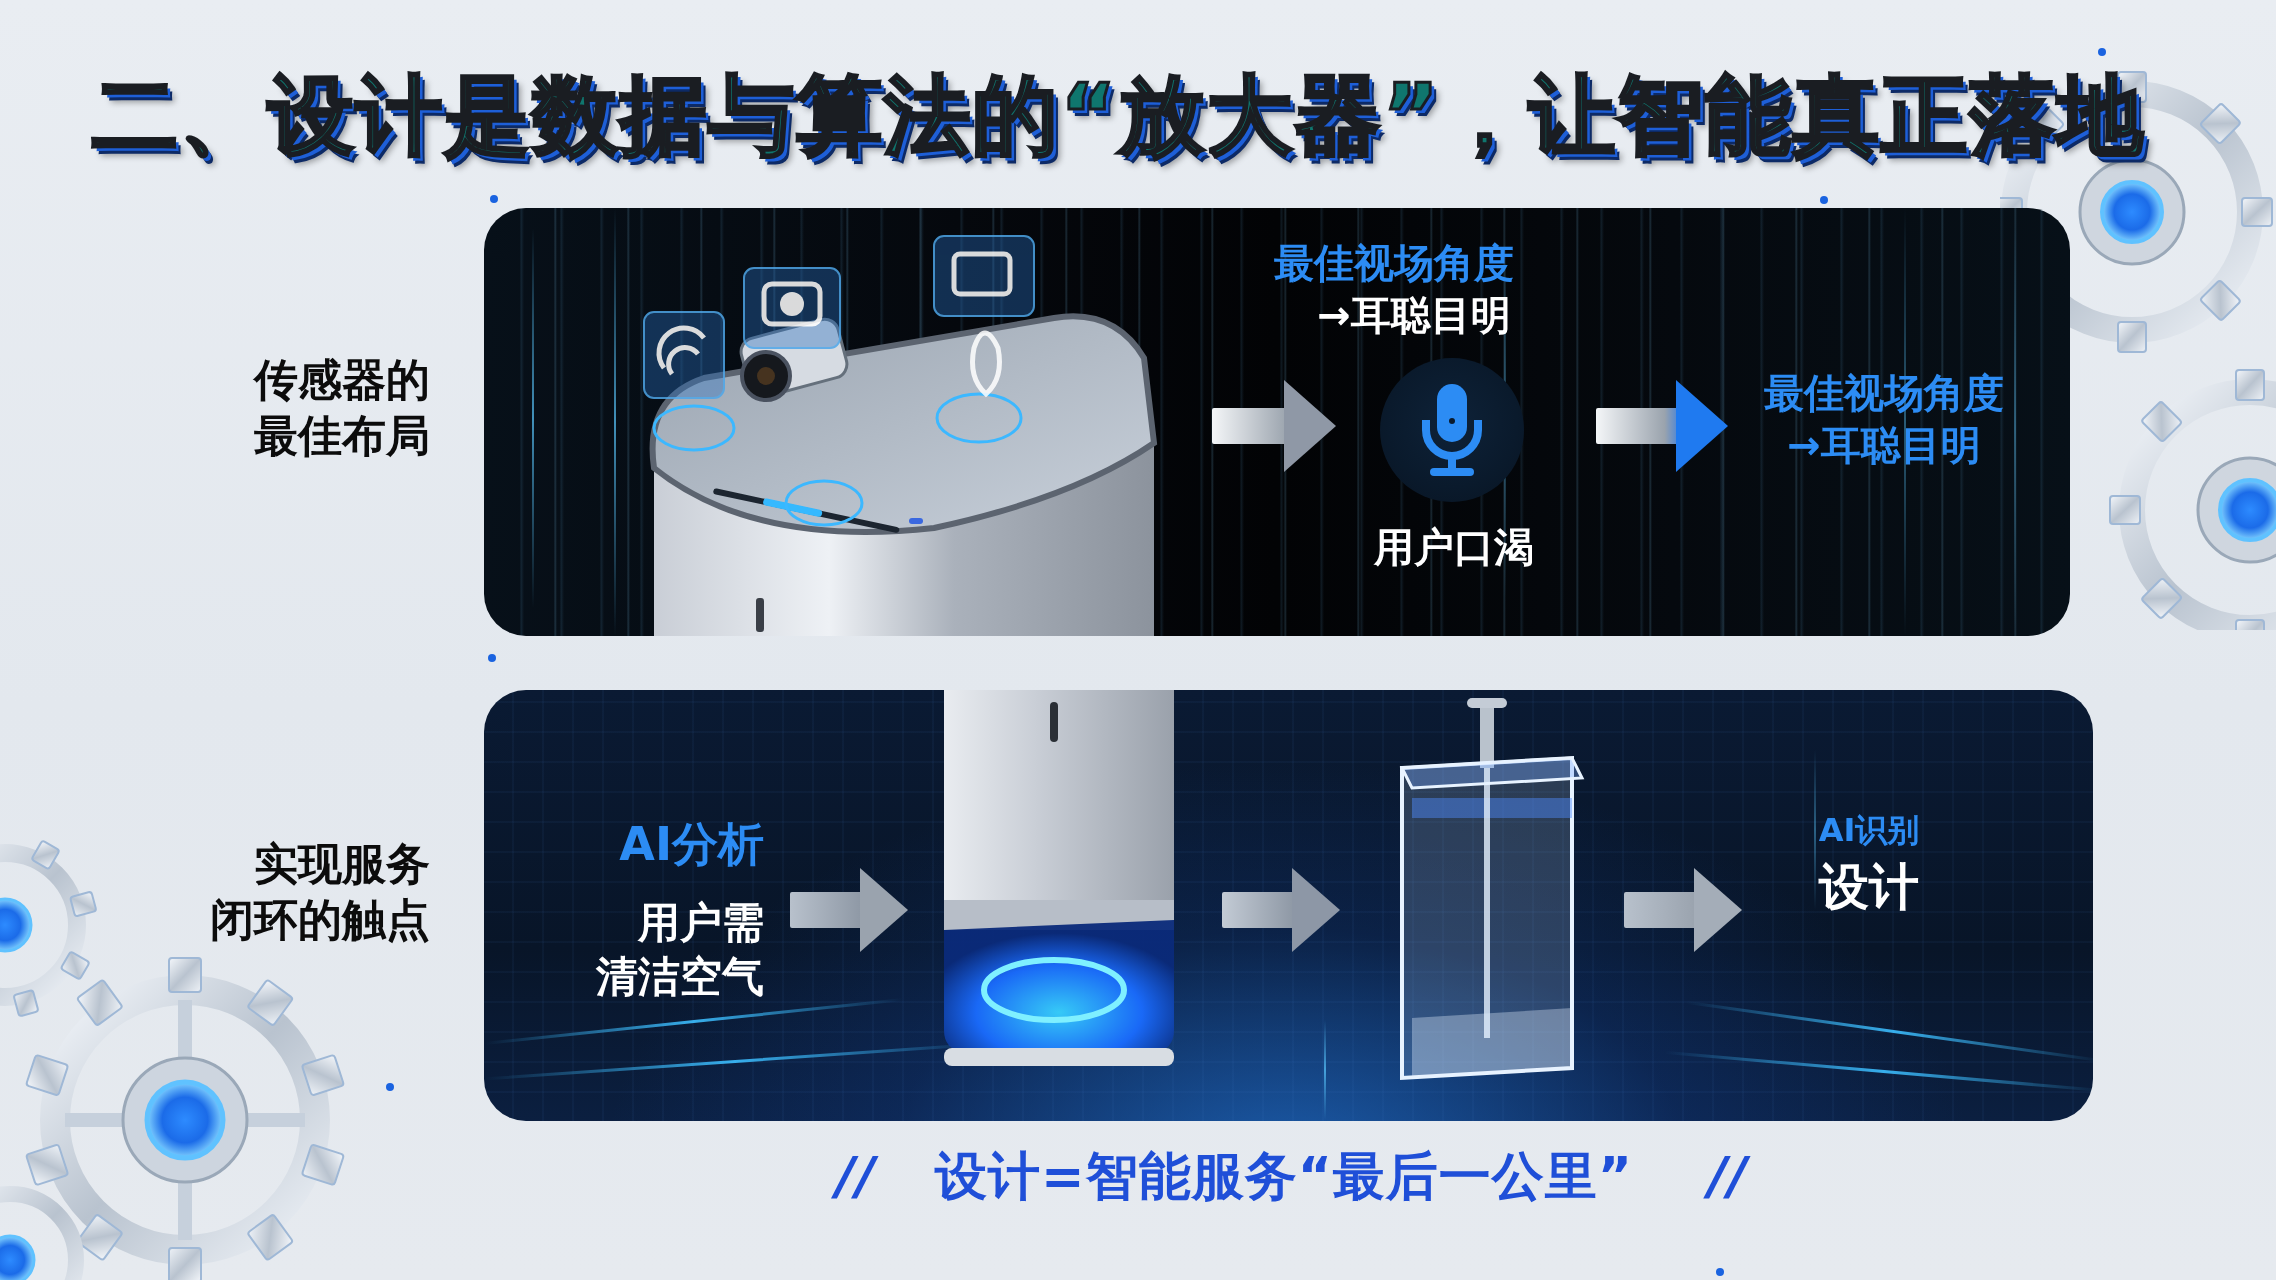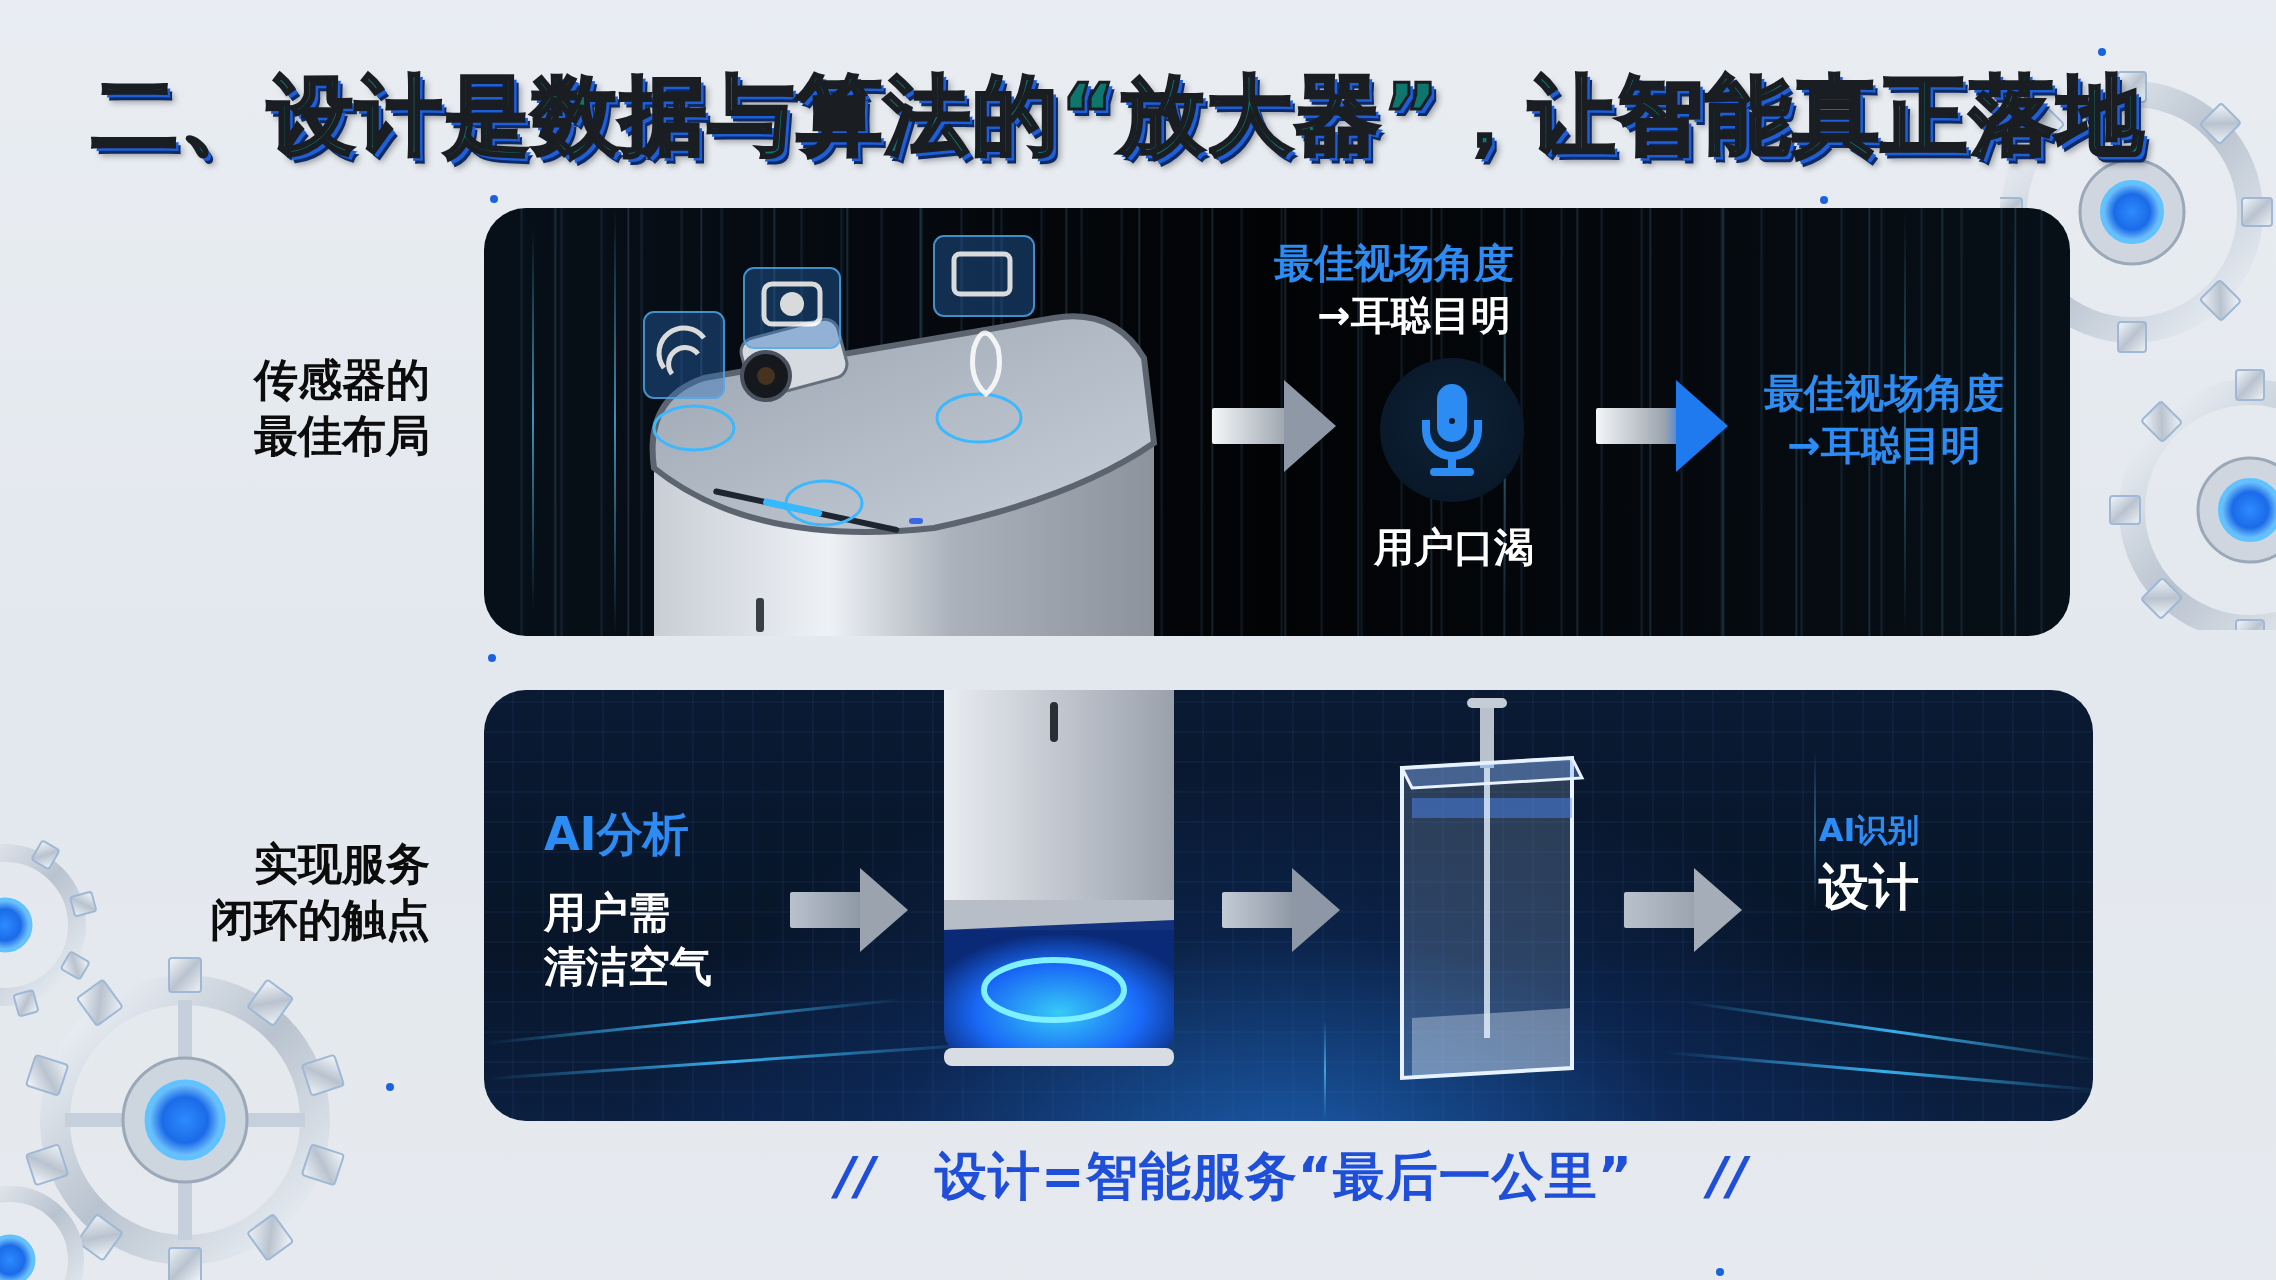--- a/index.html
+++ b/index.html
@@ -265,21 +265,21 @@
 
 <div class="abs panel panel-2">
   <div class="streak" style="left:0;top:330px;width:420px;transform:rotate(-6deg);"></div>
   <div class="streak" style="left:0;top:370px;width:500px;transform:rotate(-4deg);"></div>
   <div class="streak" style="left:1200px;top:340px;width:420px;transform:rotate(8deg);"></div>
   <div class="streak" style="left:1180px;top:380px;width:440px;transform:rotate(5deg);"></div>
   <div class="vline" style="left:840px;top:330px;height:100px;"></div>
   <div class="vline" style="left:650px;top:60px;height:140px;opacity:.6"></div>
   <div class="vline" style="left:1330px;top:60px;height:160px;opacity:.6"></div>
 
-  <div class="abs" style="left:60px;top:114px;width:220px;text-align:left;">
+  <div class="abs" style="left:60px;top:124px;width:220px;text-align:right;">
     <div class="text-blue" style="font-size:46px;line-height:60px;">AI分析</div>
     <div class="text-white" style="font-size:42px;line-height:54px;margin-top:22px;">用户需</div>
     <div class="text-white" style="font-size:42px;line-height:54px;">清洁空气</div>
   </div>
 
   <div class="arrow" style="left:306px;top:178px;width:120px;height:84px;">
     <div class="shaft" style="top:24px;width:72px;height:36px;background:linear-gradient(90deg,#b8c1cc,#8e98a5);"></div>
     <div class="head" style="left:70px;border-top-width:42px;border-bottom-width:42px;border-left-width:48px;border-left-color:#9aa3ae;"></div>
   </div>
 

